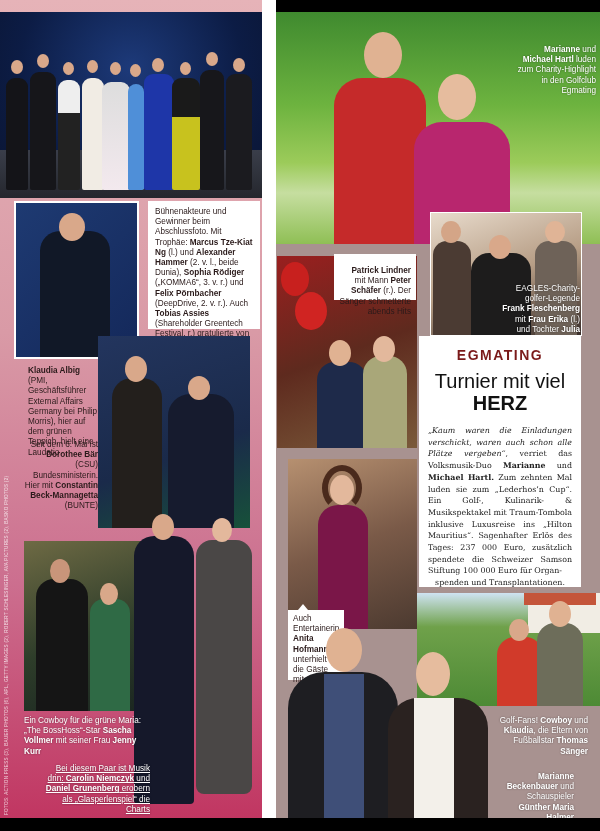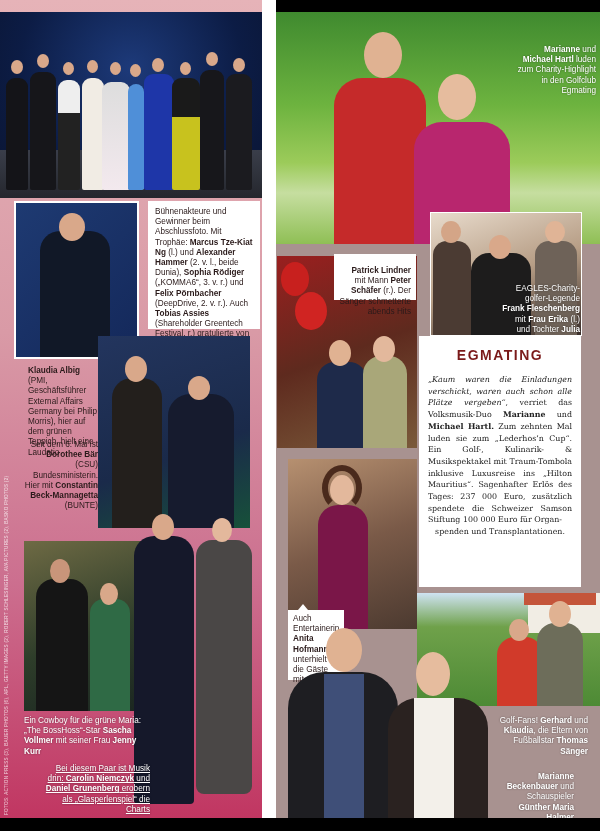--- a/index.html
+++ b/index.html
@@ -176,20 +176,21 @@
   <div style="position:absolute;left:86px;top:100px;width:44px;height:92px;background:#a9a779;border-radius:18px 18px 0 0;"></div>
   <div style="position:absolute;left:96px;top:80px;width:22px;height:26px;background:#e3b89c;border-radius:50%;"></div>
 </div>
 
 <div class="cap cap-box cap-right" style="left:334px;top:254px;width:82px;height:46px;padding:12px 5px;">
   <b>Patrick Lindner</b><span> mit Mann </span><b>Peter Schäfer</b><span> (r.). Der Sänger schmetterte abends Hits</span>
 </div>
 
 <div class="article">
   <div class="kicker">EGMATING</div>
+  <div class="headline"><span>Turnier mit viel </span><b>HERZ</b></div>
   <div class="body"><i>„Kaum waren die Einladungen verschickt, waren auch schon alle Plätze vergeben“</i><span>, verriet das Volksmusik-Duo </span><b>Marianne</b><span> und </span><b>Michael Hartl.</b><span> Zum zehnten Mal luden sie zum „Lederhos’n Cup“. Ein Golf-, Kulinarik- &amp; Musikspektakel mit Traum-Tombola inklusive Luxusreise ins „Hilton Mauritius“. Sagenhafter Erlös des Tages: 237 000 Euro, zusätzlich spendete die Schweizer Samson Stiftung 100 000 Euro für Organ-</span><span class="last">spenden und Transplantationen.</span></div>
 </div>
 
 <div class="photo p-hofmann">
   <div style="position:absolute;left:30px;top:46px;width:50px;height:124px;background:#7a1648;border-radius:20px 20px 0 0;"></div>
   <div style="position:absolute;left:42px;top:16px;width:24px;height:30px;background:#e3b89c;border-radius:50%;"></div>
   <div style="position:absolute;left:34px;top:6px;width:40px;height:46px;border-radius:50%;border:6px solid #4a2a1c;border-bottom-color:transparent;"></div>
 </div>
 
 <div class="pointer" style="left:298px;top:604px;"></div>
@@ -209,20 +210,20 @@
 <div class="photo p-halmer">
   <div style="position:absolute;left:4px;top:60px;width:110px;height:146px;background:#1e1e22;border-radius:36px 36px 0 0;"></div>
   <div style="position:absolute;left:40px;top:62px;width:40px;height:144px;background:#3f4f78;"></div>
   <div style="position:absolute;left:42px;top:16px;width:36px;height:44px;background:#e0b292;border-radius:50%;"></div>
   <div style="position:absolute;left:104px;top:86px;width:100px;height:120px;background:#2a2220;border-radius:30px 30px 0 0;"></div>
   <div style="position:absolute;left:130px;top:86px;width:40px;height:120px;background:#f3f0ea;"></div>
   <div style="position:absolute;left:132px;top:40px;width:34px;height:44px;background:#e6bc9e;border-radius:50%;"></div>
 </div>
 
 <div class="cap cap-white cap-right" style="left:492px;top:716px;width:96px;">
-  <span>Golf-Fans! </span><b>Gerhard</b><span> und </span><b>Klaudia</b><span>, die Eltern von Fußballstar </span><b>Thomas Sänger</b>
+  <span>Golf-Fans! </span><b>Cowboy</b><span> und </span><b>Klaudia</b><span>, die Eltern von Fußballstar </span><b>Thomas Sänger</b>
 </div>
 
 <div class="cap cap-white cap-right" style="left:496px;top:772px;width:78px;">
   <b>Marianne Beckenbauer</b><span> und Schauspieler </span><b>Günther Maria Halmer</b>
 </div>
 
 <div class="bottombar"></div>
 
 </body></html>

